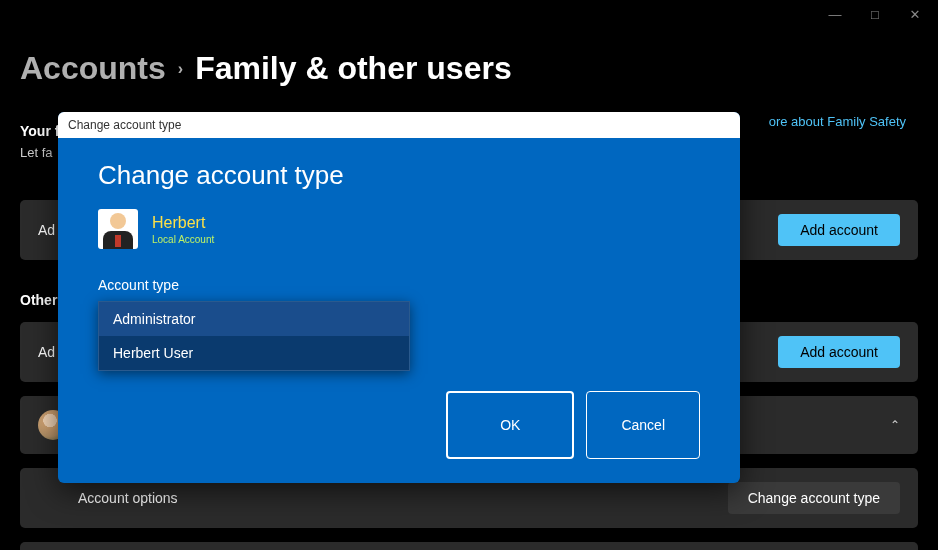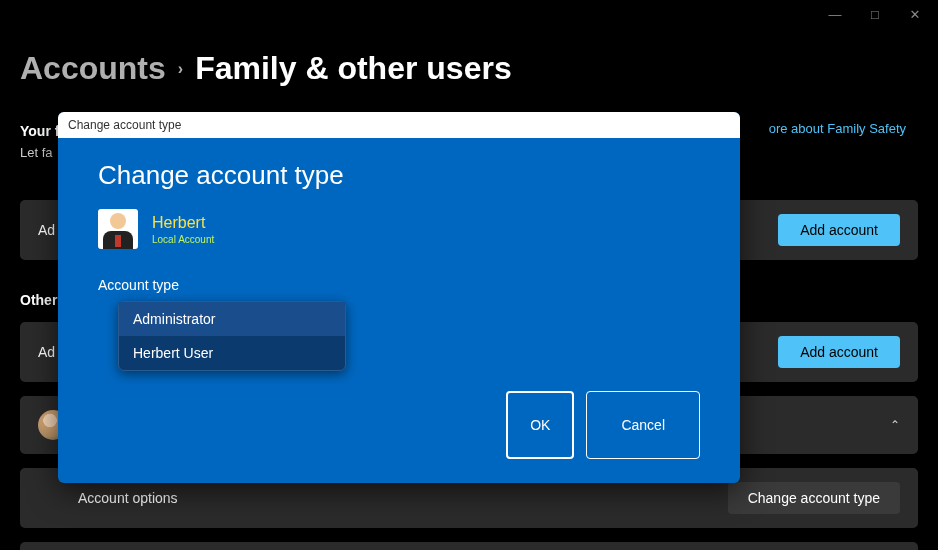--- a/index.html
+++ b/index.html
@@ -37,27 +37,27 @@
     .modal-heading { font-size: 26px; font-weight: 300; color: #fff; margin-bottom: 18px; }
     .modal-user { display: flex; align-items: center; gap: 14px; margin-bottom: 28px; }
     .modal-avatar { width: 40px; height: 40px; background: #fff; border-radius: 3px; position: relative; overflow: hidden; }
     .modal-avatar-head { position: absolute; top: 4px; left: 12px; width: 16px; height: 16px; border-radius: 50%; background: #f2c896; }
     .modal-avatar-body { position: absolute; bottom: 0; left: 5px; width: 30px; height: 18px; background: #222; border-radius: 8px 8px 0 0; }
     .modal-avatar-tie { position: absolute; bottom: 2px; left: 17px; width: 6px; height: 12px; background: #c0392b; }
     .modal-user-name { font-size: 16px; color: #fde047; }
     .modal-user-type { font-size: 10px; color: #bef264; margin-top: 2px; }
     .modal-label { font-size: 14px; color: #fff; margin-bottom: 8px; }
     
-    .dropdown { position: relative; width: 228px; background: #0a3a6e; border: 1px solid #2a5a8e; border-radius: 6px; box-shadow: 0 3px 12px rgba(0,0,0,0.5); margin-left: 20px; }
+    .dropdown { position: relative; width: 312px; background: #0a3a6e; border: 1px solid #2a5a8e; border-radius: 0; box-shadow: 0 3px 12px rgba(0,0,0,0.5); }
     .dropdown-option { padding: 9px 14px; font-size: 14px; color: #fff; cursor: pointer; }
     .dropdown-option.selected { background: #1a4d8c; }
     
     .modal-actions { display: flex; justify-content: flex-end; gap: 12px; margin-top: 20px; }
     .modal-btn { background: transparent; color: #fff; border: 1px solid #fff; border-radius: 4px; padding: 25px 34px; font-size: 14px; cursor: pointer; }
-    .modal-btn.ok { border-width: 2px; padding: 6px 22px; }
+    .modal-btn.ok { border-width: 2px; padding: 6px 52px; }
   </style>
 </head>
 <body>
 
 <div class="titlebar">
   <div class="titlebar-btn">—</div>
   <div class="titlebar-btn">□</div>
   <div class="titlebar-btn">✕</div>
 </div>
 
@@ -65,21 +65,21 @@
   <span class="breadcrumb-parent">Accounts</span>
   <span class="breadcrumb-chevron">›</span>
   <span class="breadcrumb-current">Family &amp; other users</span>
 </div>
 
 <div class="content">
   <div class="section-heading">Your family</div>
   <div class="section-desc">
     <span>Let fa</span>
   </div>
-  <span class="link" style="position:absolute; right:12px; top:26px; font-size:13px;">ore about Family Safety</span>
+  <span class="link" style="position:absolute; right:12px; top:19px; font-size:13px;">ore about Family Safety</span>
 
   <div class="card" style="margin-top:40px;">
     <span class="card-text">Ad</span>
     <button class="btn-primary">Add account</button>
   </div>
 
   <div class="section-heading" style="margin-top:32px;">Other</div>
 
   <div class="card">
     <span class="card-text">Ad</span>

